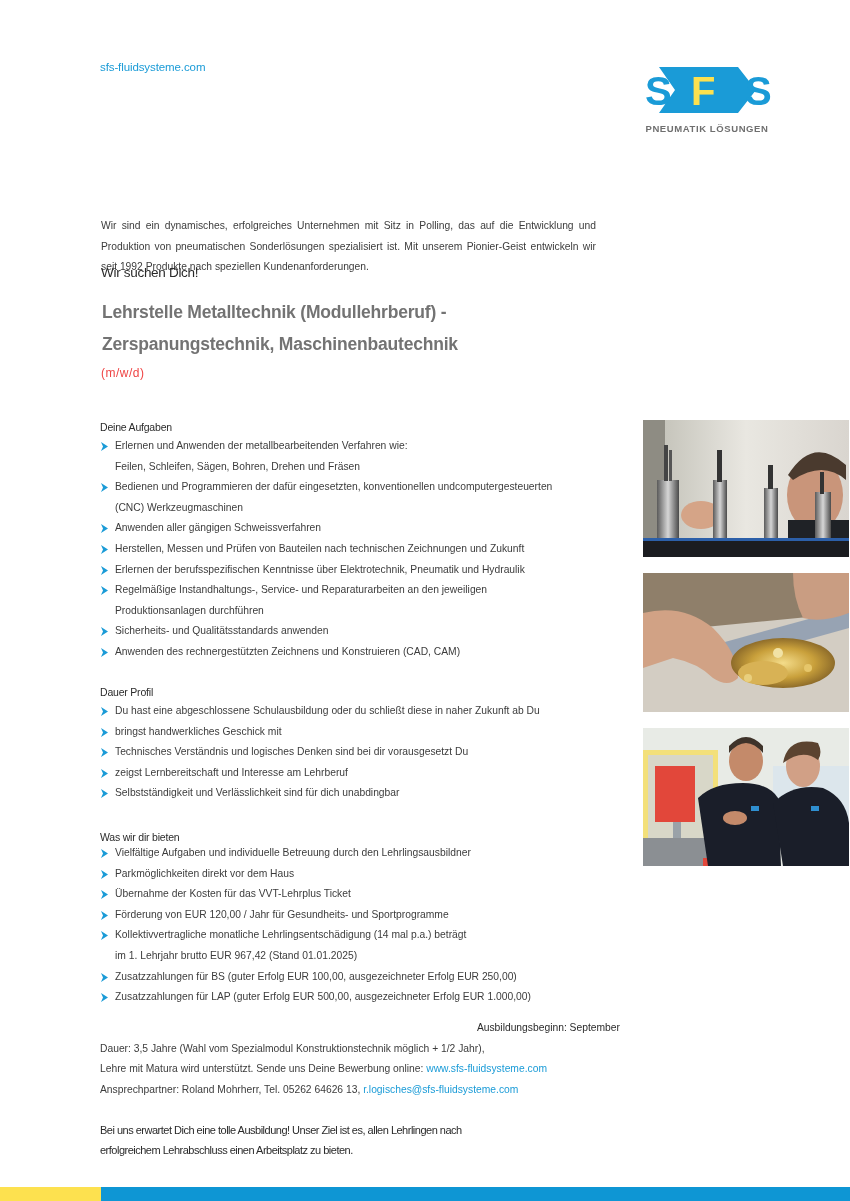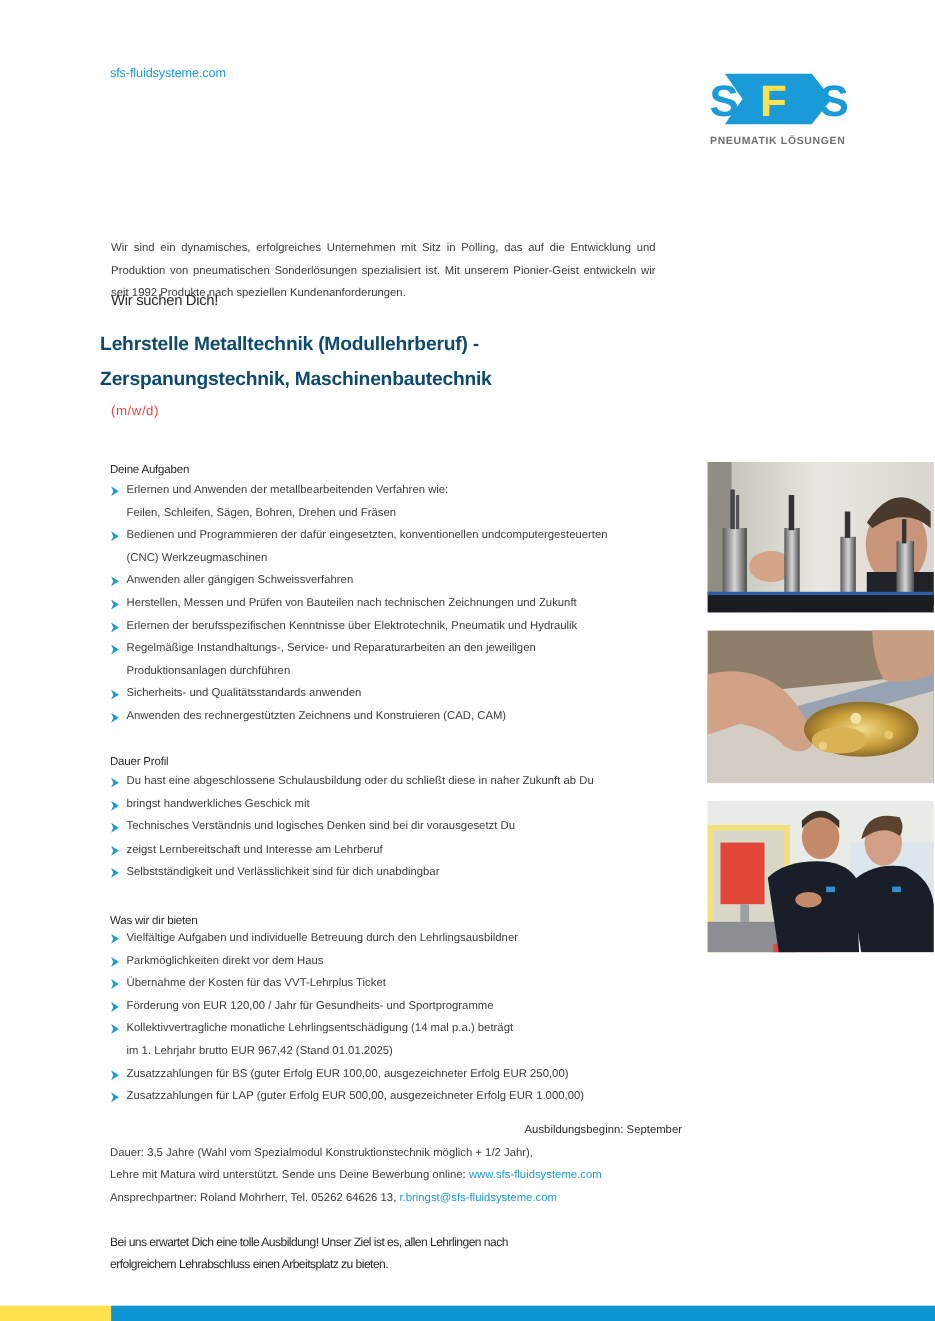--- a/index.html
+++ b/index.html
@@ -23,22 +23,22 @@
 
   .intro {
     position: absolute; left: 101px; top: 180px; width: 495px;
     font-size: 10.3px; line-height: 20.5px; color: #3c3c3c; text-align: justify; margin-top: 36px;
   }
   .kicker {
     position: absolute; left: 101px; top: 265px;
     font-size: 13.5px; color: #2a2a2a; letter-spacing: -0.3px;
   }
   .job-title {
-    position: absolute; left: 91px; top: 296px; width: 520px;
-    font-size: 17.5px; font-weight: bold; color: #0c4a6e; line-height: 32px;
+    position: absolute; left: 102px; top: 296px; width: 520px;
+    font-size: 17.5px; font-weight: bold; color: #737373; line-height: 32px;
     letter-spacing: -0.2px;
   }
   .gender {
     position: absolute; left: 101px; top: 366px;
     font-size: 12px; color: #ef4444; letter-spacing: 0.5px;
   }
 
   .section { position: absolute; left: 100px; width: 495px; }
   .section-title {
     font-size: 10.5px; color: #2b2b2b; letter-spacing: -0.2px; margin-bottom: 3px;
@@ -244,21 +244,21 @@
   </ul>
 </div>
 
 <div class="info">
   <div class="label-line">Ausbildungsbeginn:  September</div>
   <div>Dauer: 3,5 Jahre (Wahl vom Spezialmodul Konstruktionstechnik möglich + 1/2 Jahr),</div>
   <div>
     <span>Lehre mit Matura wird  unterstützt. Sende uns Deine Bewerbung online: </span><a>www.sfs-fluidsysteme.com</a>
   </div>
   <div>
-    <span>Ansprechpartner:  Roland Mohrherr, Tel. 05262   64626 13, </span><a>r.bringst@sfs-fluidsysteme.com</a>
+    <span>Ansprechpartner:  Roland Mohrherr, Tel. 05262   64626 13, </span><a>r.logisches@sfs-fluidsysteme.com</a>
   </div>
 </div>
 
 <div class="closing">
   <div>Bei uns erwartet Dich eine tolle Ausbildung! Unser Ziel ist es, allen Lehrlingen nach</div>
   <div>erfolgreichem Lehrabschluss einen Arbeitsplatz zu bieten.</div>
 </div>
 
 <div class="photo" style="top:420px; height:137px;" title="Auszubildender prüft Werkzeugaufnahmen mit Bohrern">
   <svg width="206" height="137" viewBox="0 0 206 137">

